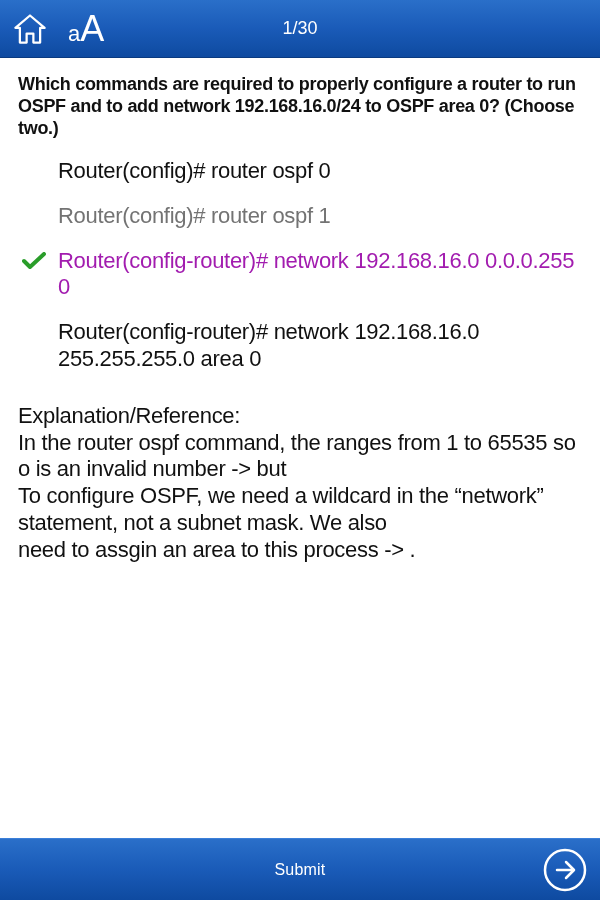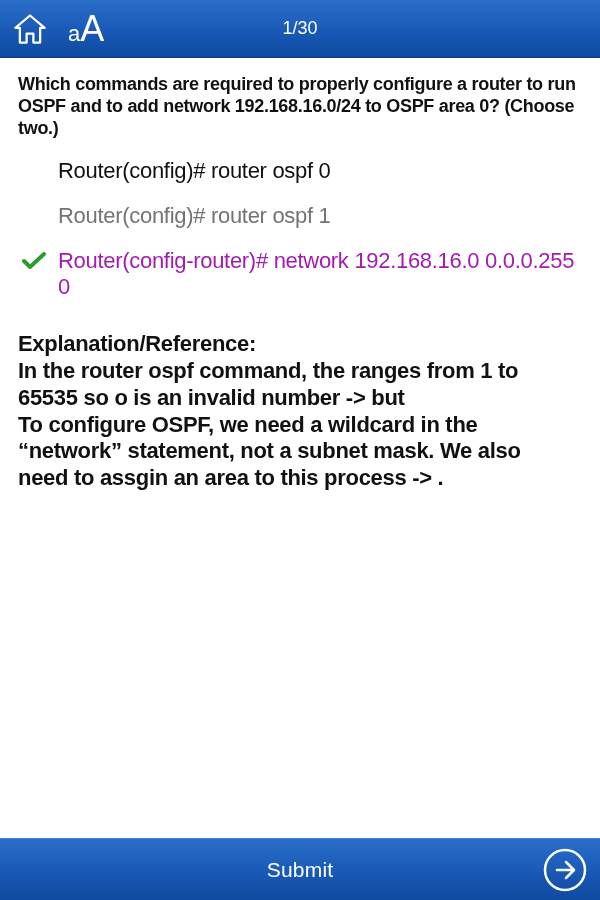--- a/index.html
+++ b/index.html
@@ -48,35 +48,34 @@
     left: -36px;
     top: 2px;
     width: 24px;
     height: 18px;
   }
   .explanation {
     font-size: 22px;
     line-height: 1.22;
     margin-top: 30px;
     letter-spacing: -0.3px;
-    font-weight: bold;
   }
   .footer {
     position: absolute;
     bottom: 0;
     left: 0;
     width: 600px;
     height: 62px;
     background: linear-gradient(to bottom, #2a6fc9 0%, #1a5bb8 50%, #0e4aa0 100%);
     display: flex;
     align-items: center;
     justify-content: center;
     border-top: 1px solid #3a7fd9;
   }
-  .submit-label { color: #fff; font-size: 21px; letter-spacing: 0.2px; }
+  .submit-label { color: #fff; font-size: 16px; letter-spacing: 0.2px; }
   .next-arrow {
     position: absolute;
     right: 12px;
     top: 50%;
     transform: translateY(-50%);
     width: 46px;
     height: 46px;
     cursor: pointer;
   }
 </style>
@@ -97,20 +96,21 @@
 </div>
 
 <div class="content">
   <div class="question">Which commands are required to properly configure a router to run OSPF and to add network 192.168.16.0/24 to OSPF area 0? (Choose two.)</div>
   <div class="answers" id="answers-container">
       <div class="answer state-default"><span>Router(config)# router ospf 0</span></div>
       <div class="answer state-selected"><span>Router(config)# router ospf 1</span></div>
       <div class="answer state-wrong"><span class="check"><svg viewBox="0 0 24 18" width="24" height="18">
             <path d="M2 9 L8 15 L22 2" fill="none" stroke="#2a9d2a" stroke-width="4" stroke-linecap="round" stroke-linejoin="round"></path>
           </svg></span><span>Router(config-router)# network 192.168.16.0 0.0.0.255 0</span></div>
+      <div class="answer state-default"><span>Router(config-router)# network 192.168.16.0 255.255.255.0 area 0</span></div>
     </div>
   <div class="explanation" id="explanation">Explanation/Reference:<br>In the router ospf command, the ranges from 1 to 65535 so o is an invalid number -&gt; but<br>To configure OSPF, we need a wildcard in the “network” statement, not a subnet mask. We also<br>need to assgin an area to this process -&gt; .</div>
 </div>
 
 <div class="footer">
   <div class="submit-label">Submit</div>
   <div class="next-arrow">
     <svg viewBox="0 0 46 46" width="46" height="46">
       <circle cx="23" cy="23" r="20" fill="none" stroke="#fff" stroke-width="2.5"></circle>
       <path d="M15 23 L30 23 M24 15 L32 23 L24 31" fill="none" stroke="#fff" stroke-width="2.5" stroke-linecap="round" stroke-linejoin="round"></path>

